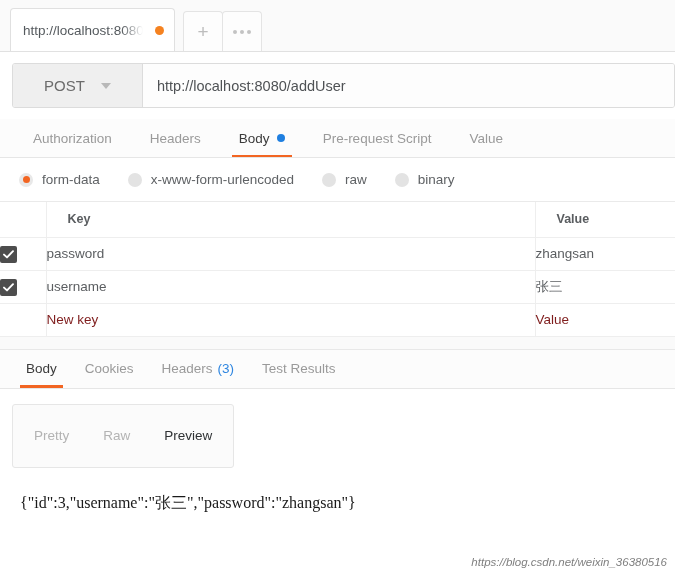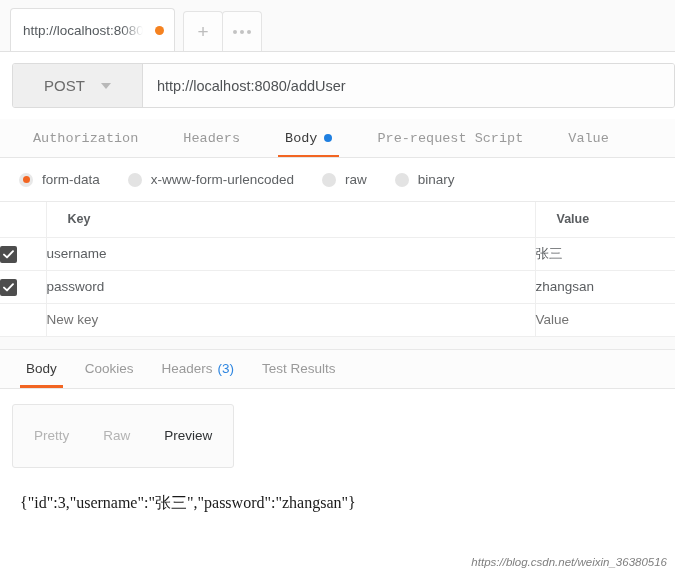--- a/index.html
+++ b/index.html
@@ -128,22 +128,21 @@
   }
 
   
   .req-tabs {
     display: flex;
     align-items: center;
     height: 38px;
     padding-left: 16px;
     background: #fcfcfc;
     border-bottom: 1px solid #e6e6e6;
-    gap: 11px;
-    font-family: Liberation Mono, monospace;
+    gap: 4px;
   }
   .rtab {
     font-size: 13.5px;
     color: #9a9a9a;
     padding: 0 17px;
     height: 38px;
     display: flex;
     align-items: center;
     gap: 7px;
     position: relative;
@@ -214,21 +213,21 @@
     font-weight: bold;
     padding-left: 21px;
     height: 35px;
   }
   .kvtable thead th.col-check { padding-left: 0; }
   .kv-cell {
     padding-left: 12px;
     font-size: 13.5px;
     color: #5b5e61;
   }
-  .kv-cell.ph { color: #737373; }
+  .kv-cell.ph { color: #7f1d1d; }
   .checkcell { text-align: center; }
   .cbox {
     width: 17px; height: 17px;
     background: #4d4d4d;
     border-radius: 2px;
     display: inline-flex;
     align-items: center;
     justify-content: center;
     vertical-align: middle;
   }
@@ -385,33 +384,33 @@
   </thead>
   <tbody>
     <tr>
       <td class="col-check checkcell">
         <span class="cbox">
           <svg width="11" height="9" viewBox="0 0 11 9">
               <path d="M1 4.6 L4 7.4 L10 1.2" fill="none" stroke="#ffffff" stroke-width="1.9" stroke-linecap="round" stroke-linejoin="round"></path>
             </svg>
         </span>
       </td>
-      <td class="col-key kv-cell">username</td>
-      <td class="kv-cell">张三</td>
+      <td class="col-key kv-cell">password</td>
+      <td class="kv-cell">zhangsan</td>
     </tr>
     <tr>
       <td class="col-check checkcell">
         <span class="cbox">
           <svg width="11" height="9" viewBox="0 0 11 9">
               <path d="M1 4.6 L4 7.4 L10 1.2" fill="none" stroke="#ffffff" stroke-width="1.9" stroke-linecap="round" stroke-linejoin="round"></path>
             </svg>
         </span>
       </td>
-      <td class="col-key kv-cell">password</td>
-      <td class="kv-cell">zhangsan</td>
+      <td class="col-key kv-cell">username</td>
+      <td class="kv-cell">张三</td>
     </tr>
     <tr>
       <td class="col-check checkcell"></td>
       <td class="col-key kv-cell ph">New key</td>
       <td class="kv-cell ph">Value</td>
     </tr>
   </tbody>
 </table>
 <div class="tbl-tailer"></div>
 

